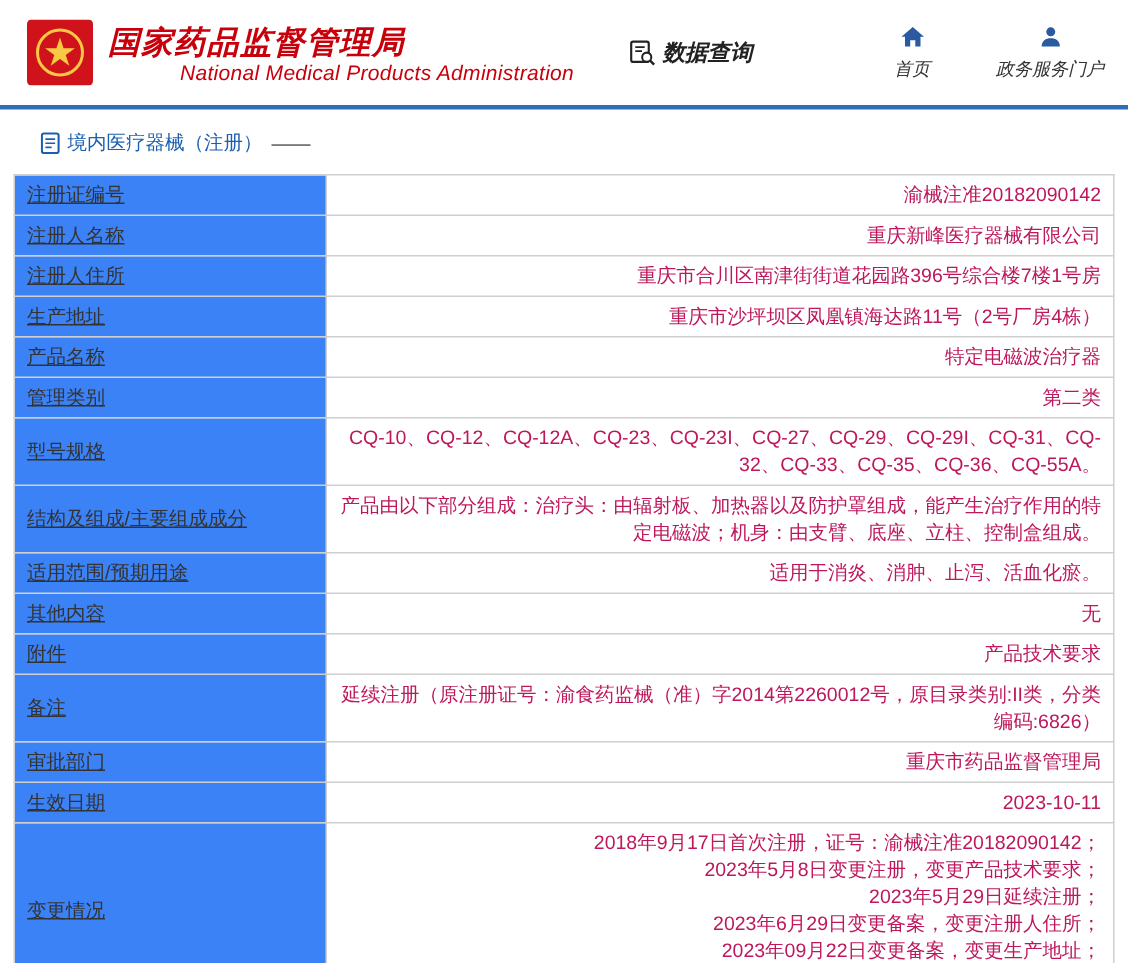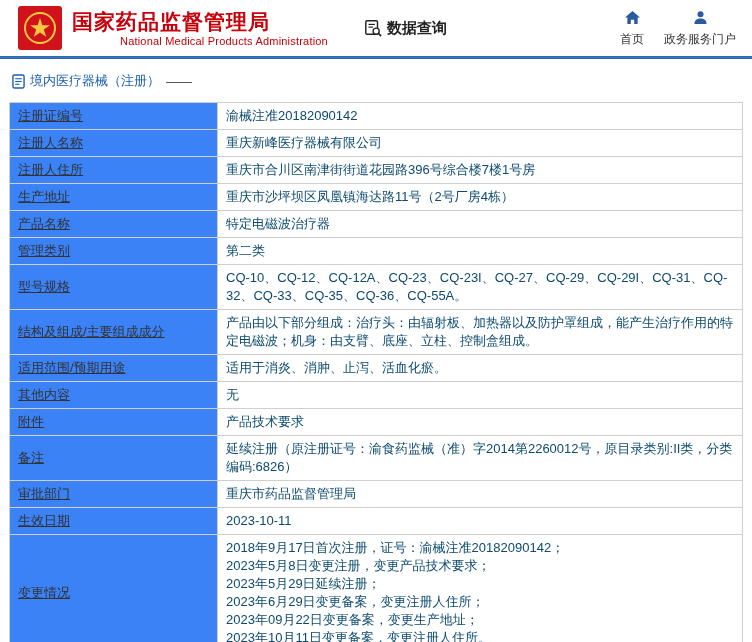--- a/index.html
+++ b/index.html
@@ -8,68 +8,69 @@
     width: 752px;
     min-height: 642px;
     font-family: "Liberation Sans", "DejaVu Sans", sans-serif;
     color: #333;
   }
 
   
   .header {
     display: flex;
     align-items: center;
-    height: 56px;
+    height: 70px;
     padding: 0 16px 0 18px;
     background: #fff;
+    font-style: italic;
   }
   .logo-area { display: flex; align-items: center; cursor: pointer; }
   .emblem { width: 44px; height: 44px; flex: 0 0 auto; }
   .org-titles { margin-left: 10px; }
   .org-cn {
     font-size: 21px;
     font-weight: bold;
     color: #c7000b;
     letter-spacing: 1px;
     line-height: 26px;
   }
   .org-en {
-    font-size: 11px;
+    font-size: 14px;
     color: #c7000b;
     line-height: 12px;
     letter-spacing: 0.2px;
     padding-left: 48px;
   }
   .data-query {
     display: flex;
     align-items: center;
     margin-left: 36px;
     cursor: pointer;
     justify-content: center;
   }
   .data-query .dq-icon { margin-right: 5px; display: inline-flex; }
   .data-query .dq-label { font-size: 15px; font-weight: bold; color: #222; }
 
-  .nav-right { margin-left: auto; display: flex; align-items: flex-start; gap: 20px; }
+  .nav-right { margin-left: auto; display: flex; align-items: flex-start; gap: 44px; }
   .nav-item {
     display: flex;
     flex-direction: column;
     align-items: center;
     cursor: pointer;
   }
   .nav-item .nav-icon { height: 18px; display: inline-flex; align-items: center; }
   .nav-item .nav-label { font-size: 12px; color: #333; margin-top: 4px; }
 
   .blue-line { height: 3px; background: #2f6db8; width: 100%; }
 
   
   .breadcrumb {
     display: flex;
     align-items: center;
-    padding: 13px 10px 12px 12px;
+    padding: 13px 10px 12px 27px;
     font-size: 13px;
   }
   .breadcrumb .bc-icon { margin-right: 5px; display: inline-flex; }
   .bc-section { color: #1c5fae; cursor: pointer; }
   .bc-sep { color: #444; margin: 0 6px; }
   .bc-current { color: #1c5fae; }
 
   
   .info-table {
     width: 734px;
@@ -86,21 +87,21 @@
     word-break: break-all;
   }
   .info-table td.label {
     width: 208px;
     text-align: left;
     color: #333;
     background: #3b82f6;
     white-space: nowrap;
     text-decoration: underline;
   }
-  .info-table td.value { color: #0c4a6e; text-align: left; }
+  .info-table td.value { color: #be185d; text-align: right; }
   .info-table td.value.pre { white-space: pre-line; }
 </style>
 </head>
 <body>
 
 <div class="header">
   <div class="logo-area">
     <span class="emblem">
       <svg viewBox="0 0 44 44" width="44" height="44">
         <rect x="0" y="0" width="44" height="44" rx="3" fill="#d0121b"></rect>

